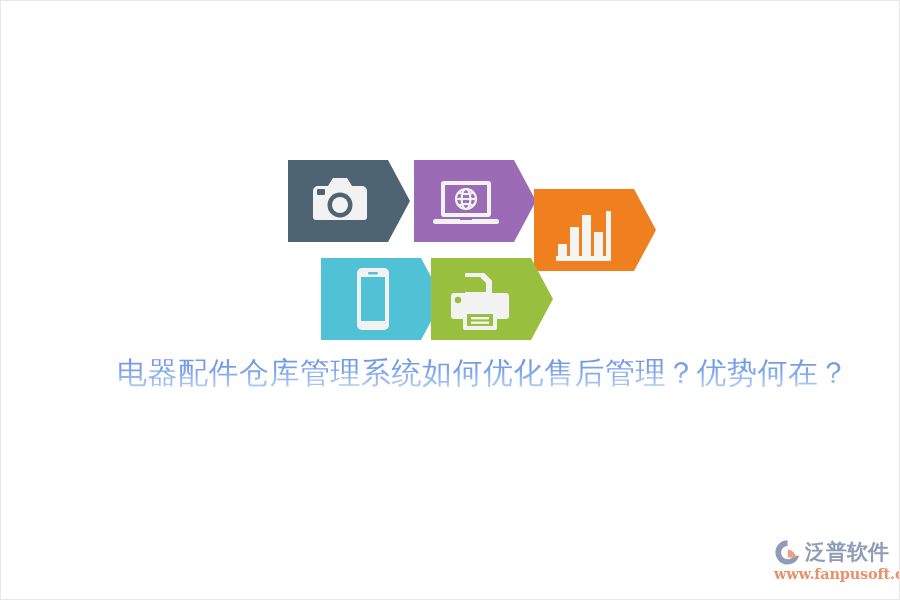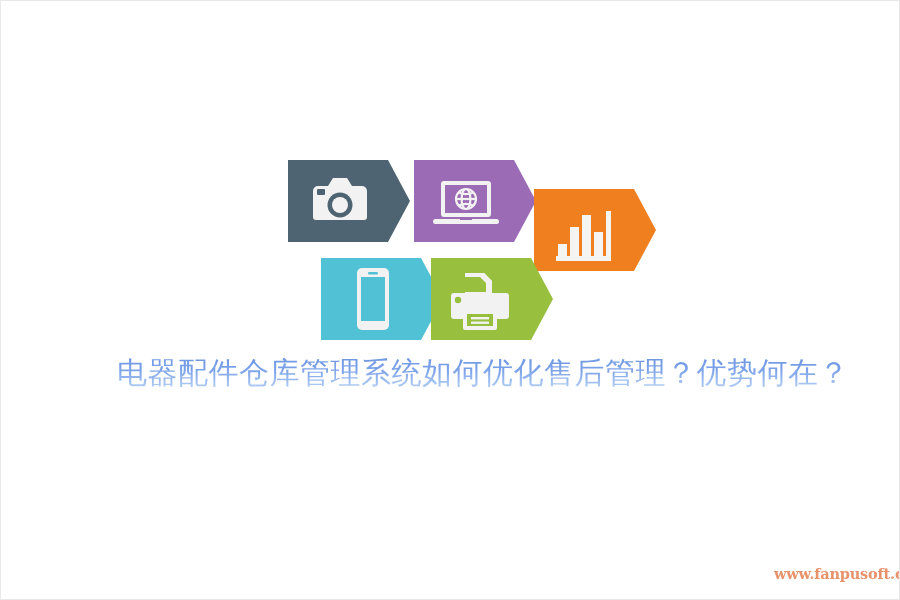--- a/index.html
+++ b/index.html
@@ -183,16 +183,25 @@
           <rect x="40" y="63.5" width="18" height="2.4" fill="#f2f2f2"></rect>
         </g>
       </svg>
     </div>
 
   </div>
 
   <div class="headline">电器配件仓库管理系统如何优化售后管理？优势何在？</div>
 
   <div class="brand">
+    <div class="brand-row">
+      <span class="brand-mark">
+        <svg width="30" height="28" viewBox="0 0 30 28" aria-hidden="true">
+          <path d="M14.5 2.2 A12.2 12.2 0 1 0 26.3 17.8 L20.6 17.8 A6.6 6.6 0 1 1 14.5 8.1 Z" fill="#8e9cb8"></path>
+          <path d="M14.8 11.6 A8.2 8.2 0 0 1 22.8 19.6 L14.8 19.6 Z" fill="#e8a27d"></path>
+        </svg>
+      </span>
+      <span class="brand-name">泛普软件</span>
+    </div>
     <div class="brand-url">www.fanpusoft.com</div>
   </div>
 
 </div>
 
 </body></html>

